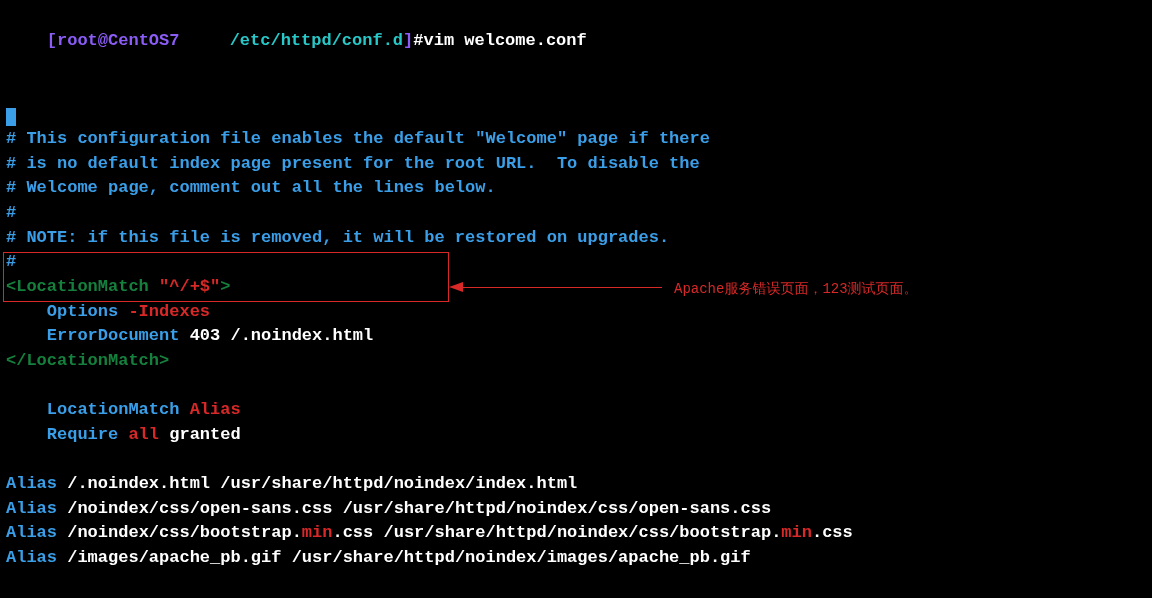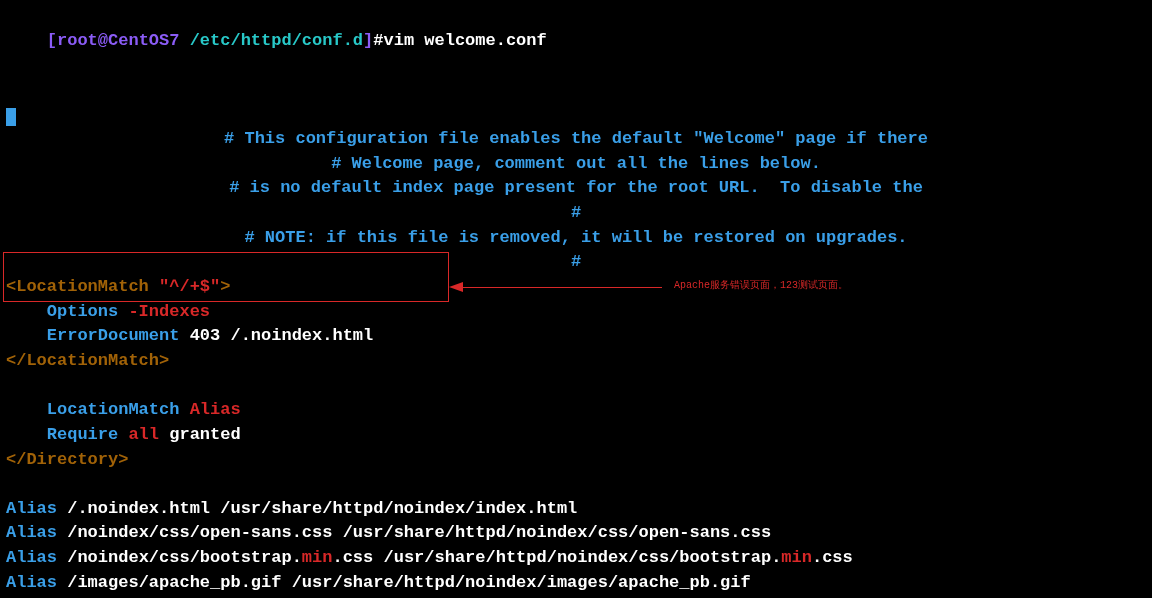--- a/index.html
+++ b/index.html
@@ -11,25 +11,25 @@
       line-height: 1.45;
       color: #fff;
       padding: 4px 6px;
       width: 1152px;
       height: 598px;
       overflow: hidden;
       position: relative;
     }
     .line { white-space: pre; }
     .c-yellow { color: #8b5cf6; }
-    .c-cyan { color: #3a9fe8; text-align: center; }
+    .c-cyan { color: #3a9fe8; }
     .c-white { color: #fff; }
-    .c-orange { color: #a16207; }
+    .c-orange { color: #15803d; }
     .c-red { color: #d82828; }
-    .c-path { color: #28c8c8; }
+    .c-path { color: #28c8c8; margin-left: 40px; }
 
     .highlight-box {
       position: absolute;
       border: 1px solid #d82828;
       pointer-events: none;
     }
     .arrow-line {
       position: absolute;
       height: 0;
       border-top: 1.5px solid #d82828;
@@ -40,21 +40,21 @@
       width: 0; height: 0;
       border-top: 5px solid transparent;
       border-bottom: 5px solid transparent;
       border-right: 14px solid #d82828;
       pointer-events: none;
     }
     .annotation {
       position: absolute;
       color: #d82828;
       font-family: 'SimSun', 'Courier New', monospace;
-      font-size: 10px;
+      font-size: 14px;
       font-weight: normal;
       pointer-events: none;
     }
     .cursor-block {
       display: inline-block;
       width: 10px;
       height: 18px;
       background: #3a9fe8;
       vertical-align: bottom;
       margin-bottom: 1px;
@@ -67,42 +67,41 @@
 
   <div class="line">
     <span class="c-yellow">[root@CentOS7 </span><span class="c-path">/etc/httpd/conf.d</span><span class="c-yellow">]</span><span class="c-white">#</span><span class="c-white">vim welcome.conf</span>
   </div>
 
   <div class="line">&nbsp;</div>
 
   <div class="line"><span class="cursor-block"></span></div>
 
   <div class="line c-cyan"># This configuration file enables the default "Welcome" page if there</div>
+  <div class="line c-cyan"># is no default index page present for the root URL.  To disable the</div>
   <div class="line c-cyan"># Welcome page, comment out all the lines below.</div>
-  <div class="line c-cyan"># is no default index page present for the root URL.  To disable the</div>
   <div class="line c-cyan">#</div>
   <div class="line c-cyan"># NOTE: if this file is removed, it will be restored on upgrades.</div>
   <div class="line c-cyan">#</div>
 
   <div class="line"><span class="c-orange">&lt;LocationMatch </span><span class="c-red">"^/+$"</span><span class="c-orange">&gt;</span></div>
 
   <div class="line"><span class="c-cyan">    Options </span><span class="c-red">-Indexes</span></div>
 
   <div class="line"><span class="c-cyan">    ErrorDocument </span><span class="c-white">403 /.noindex.html</span></div>
 
   <div class="line c-orange">&lt;/LocationMatch&gt;</div>
 
   <div class="line">&nbsp;</div>
 
 
   <div class="line"><span class="c-cyan">    LocationMatch </span><span class="c-red">Alias</span></div>
 
   <div class="line"><span class="c-cyan">    Require </span><span class="c-red">all</span><span class="c-white"> granted</span></div>
 
-  <div class="line c-orange">&lt;/Directory&gt;</div>
 
   <div class="line">&nbsp;</div>
 
   <div class="line"><span class="c-cyan">Alias</span><span class="c-white"> /.noindex.html /usr/share/httpd/noindex/index.html</span></div>
 
   <div class="line"><span class="c-cyan">Alias</span><span class="c-white"> /noindex/css/open-sans.css /usr/share/httpd/noindex/css/open-sans.css</span></div>
 
   <div class="line"><span class="c-cyan">Alias</span><span class="c-white"> /noindex/css/bootstrap.</span><span class="c-red">min</span><span class="c-white">.css /usr/share/httpd/noindex/css/bootstrap.</span><span class="c-red">min</span><span class="c-white">.css</span></div>
 
   <div class="line"><span class="c-cyan">Alias</span><span class="c-white"> /images/apache_pb.gif /usr/share/httpd/noindex/images/apache_pb.gif</span></div>

